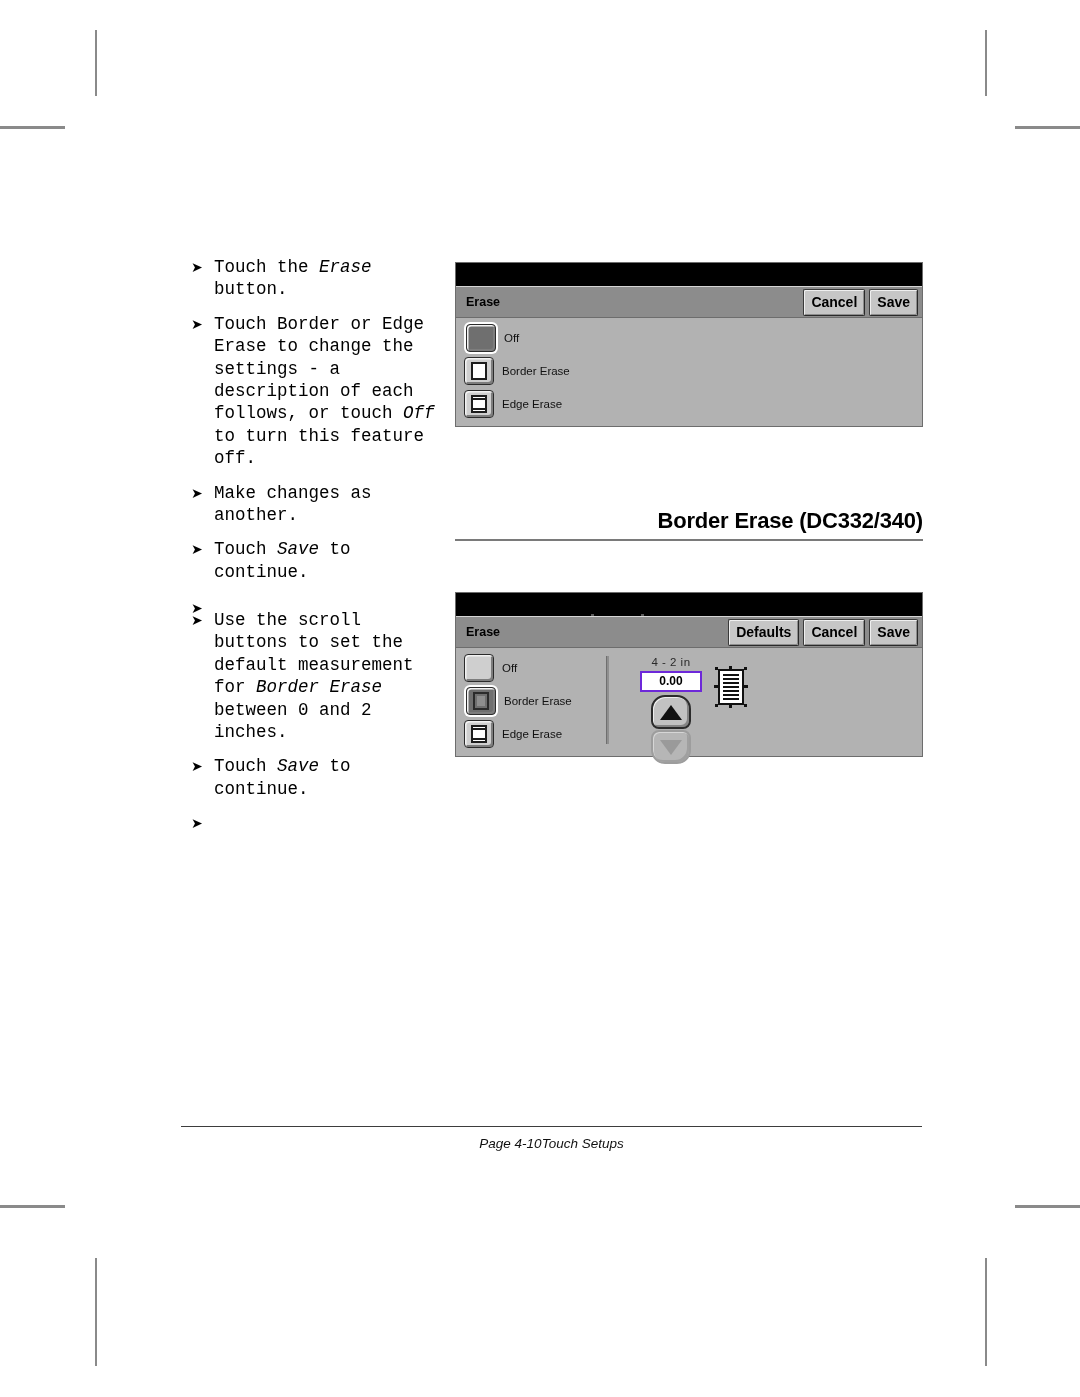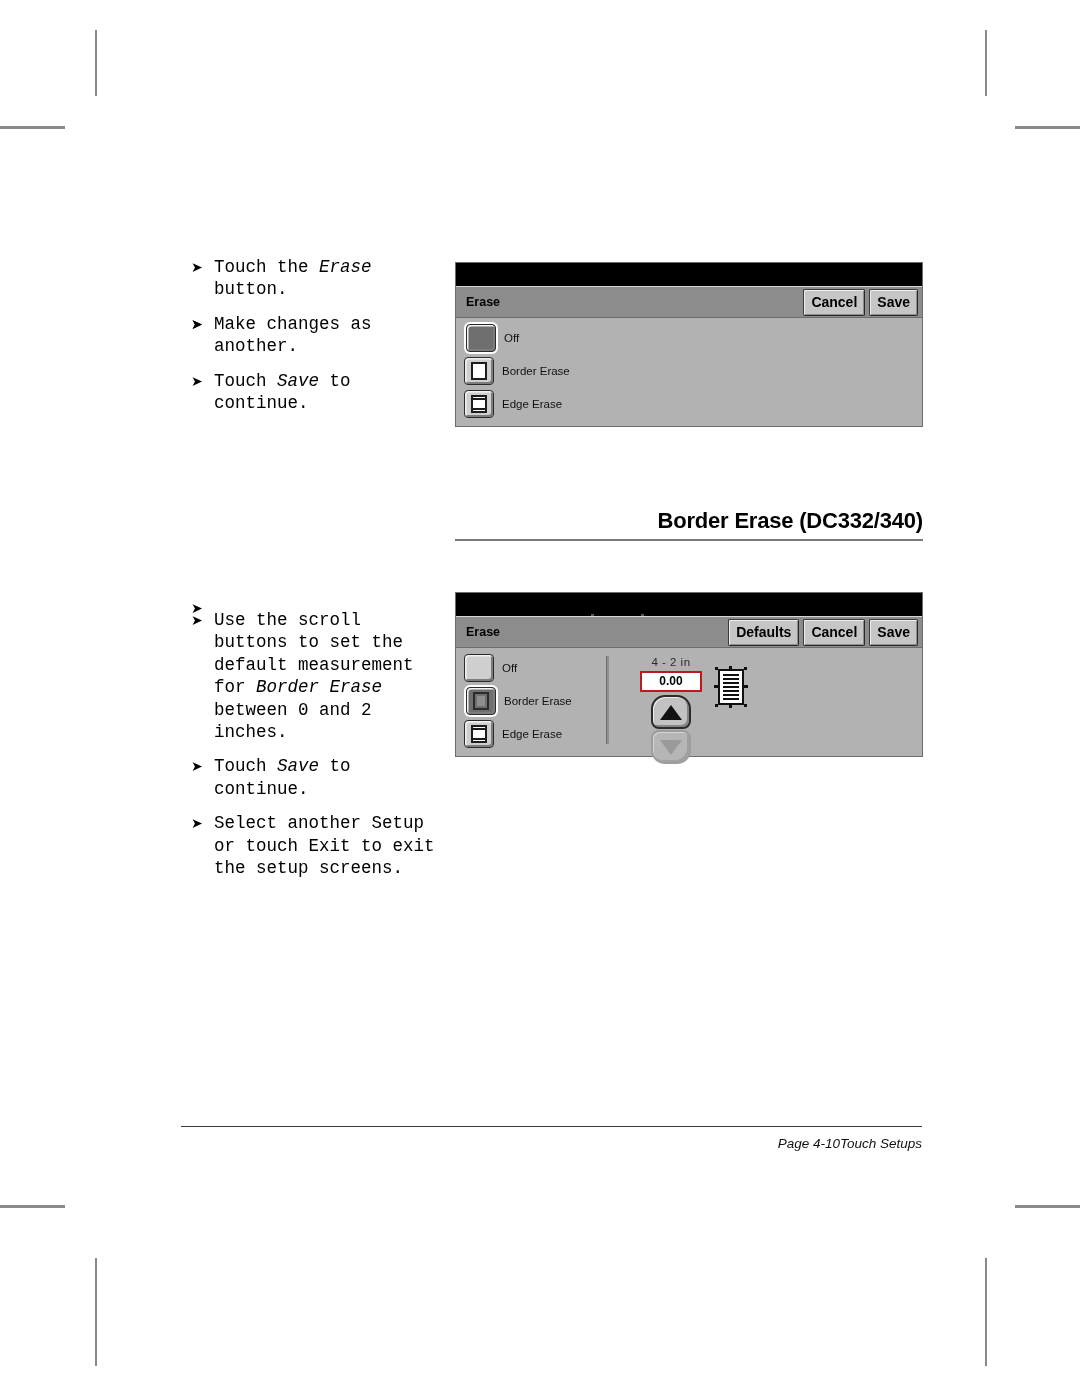--- a/index.html
+++ b/index.html
@@ -231,21 +231,21 @@
     text-align: center;
   }
   .range-label {
     font-size: 11.5px;
     color: #2a2a2a;
     margin-bottom: 3px;
     letter-spacing: 0.5px;
   }
   .value-box {
     background: #ffffff;
-    border: 2px solid #b91c1c;
+    border: 2px solid #6d28d9;
     font-size: 12px;
     font-weight: bold;
     padding: 1px 0 2px;
     width: 62px;
     margin: 0 auto;
     box-sizing: border-box;
   }
   .arrow-btn {
     width: 40px;
     height: 34px;
@@ -319,21 +319,21 @@
     top: 1126px;
     width: 741px;
     border-bottom: 1.5px solid #3d3d3d;
   }
   .footer {
     position: absolute;
     left: 181px;
     top: 1136px;
     width: 741px;
     display: flex;
-    justify-content: flex-end;
+    justify-content: center;
     font-size: 13.5px;
     font-style: italic;
     color: #111;
   }
 </style>
 </head>
 <body>
 
 <div class="crop v crop-tl-v"></div>
 <div class="crop v crop-tr-v"></div>
@@ -346,20 +346,21 @@
 
 <div class="page">
 
   <div class="bullets bullets-1">
       <div class="bullet">
         <span class="marker">➤</span>
         <span class="txt"><span>Touch the </span><span class="it">Erase</span><span> button.</span></span>
       </div>
       <div class="bullet">
         <span class="marker">➤</span>
+        <span class="txt"><span>Touch Border or Edge Erase to change the settings - a description of each follows, or touch </span><span class="it">Off</span><span> to turn this feature off.</span></span>
       </div>
       <div class="bullet">
         <span class="marker">➤</span>
         <span class="txt"><span>Make changes as another.</span></span>
       </div>
       <div class="bullet">
         <span class="marker">➤</span>
         <span class="txt"><span>Touch </span><span class="it">Save</span><span> to continue.</span></span>
       </div>
     </div>
@@ -411,21 +412,20 @@
       <div class="bullet">
         <span class="marker">➤</span>
         <span class="txt"><span>Use the scroll buttons to set the default measurement for </span><span class="it">Border Erase</span><span> between 0 and 2 inches.</span></span>
       </div>
       <div class="bullet">
         <span class="marker">➤</span>
         <span class="txt"><span>Touch </span><span class="it">Save</span><span> to continue.</span></span>
       </div>
       <div class="bullet">
         <span class="marker">➤</span>
-        <span class="txt"><span>Select another Setup or touch Exit to exit the setup screens.</span></span>
       </div>
     </div>
 
   <div class="dialog dlg-2">
     <div class="dlg-blackbar">
       <span class="tick" style="left:135px;"></span>
       <span class="tick" style="left:185px;"></span>
     </div>
     <div class="dlg-titlebar">
       <span class="dlg-title">Erase</span>

